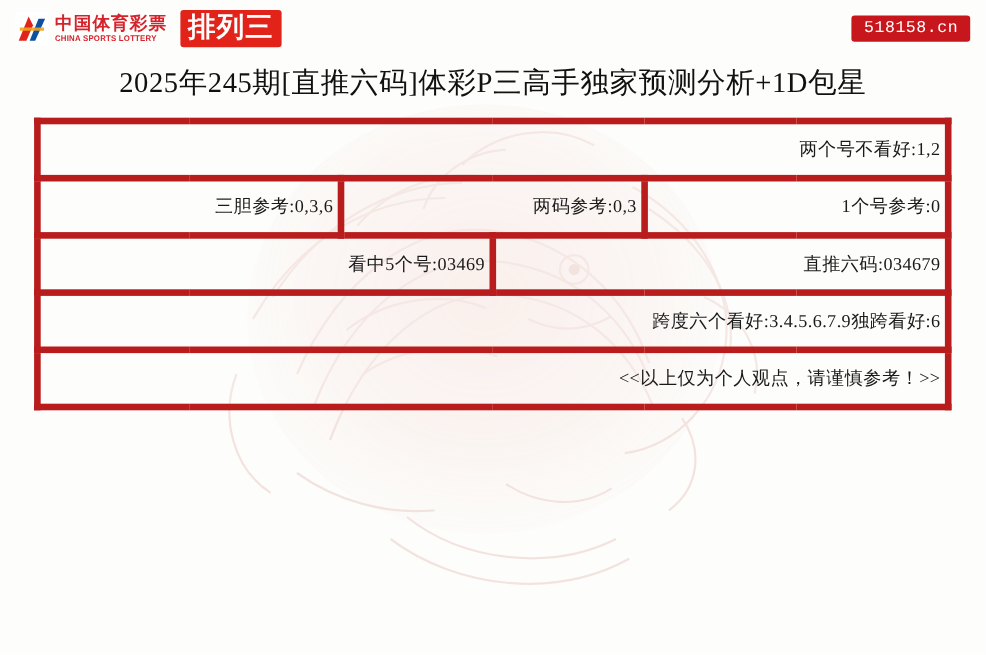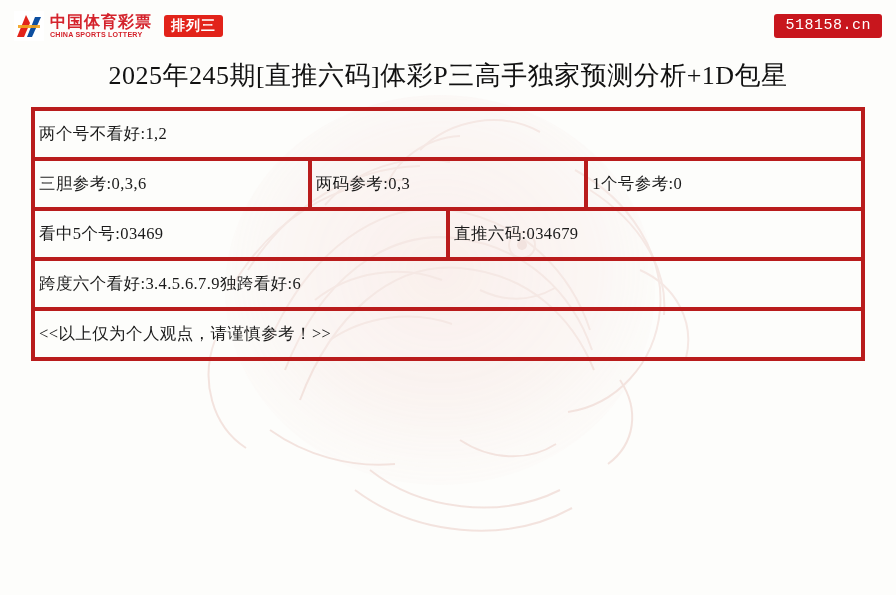--- a/index.html
+++ b/index.html
@@ -74,21 +74,21 @@
     color: #d4232c;
     letter-spacing: 0.2px;
     transform: scaleX(0.95);
     transform-origin: left center;
   }
   .game-badge {
     margin-left: 6px;
     background: #e2231a;
     color: #ffffff;
     font-family: "Liberation Sans", sans-serif;
-    font-size: 14px;
+    font-size: 25px;
     font-weight: bold;
     padding: 2px 7px 3px 7px;
     border-radius: 3px;
     letter-spacing: 1px;
     line-height: 1.15;
   }
   .site-tag {
     margin-left: auto;
     background: #c8161d;
     color: #ffffff;
@@ -118,23 +118,23 @@
     z-index: 3;
     padding: 0 31px;
     box-sizing: border-box;
   }
   table.predict {
     width: 834px;
     border-collapse: collapse;
     table-layout: fixed;
   }
   table.predict td {
-    border: 4px solid #b91c1c;
+    border: 6px solid #b91c1c;
     height: 42px;
-    text-align: left;
+    text-align: right;
     vertical-align: middle;
     font-size: 16.5px;
     color: #1a1a1a;
     padding: 2px 4px;
     background: rgba(255,255,255,0.18);
     letter-spacing: 0.4px;
   }
   td.big {
     font-size: 16.5px;
   }

